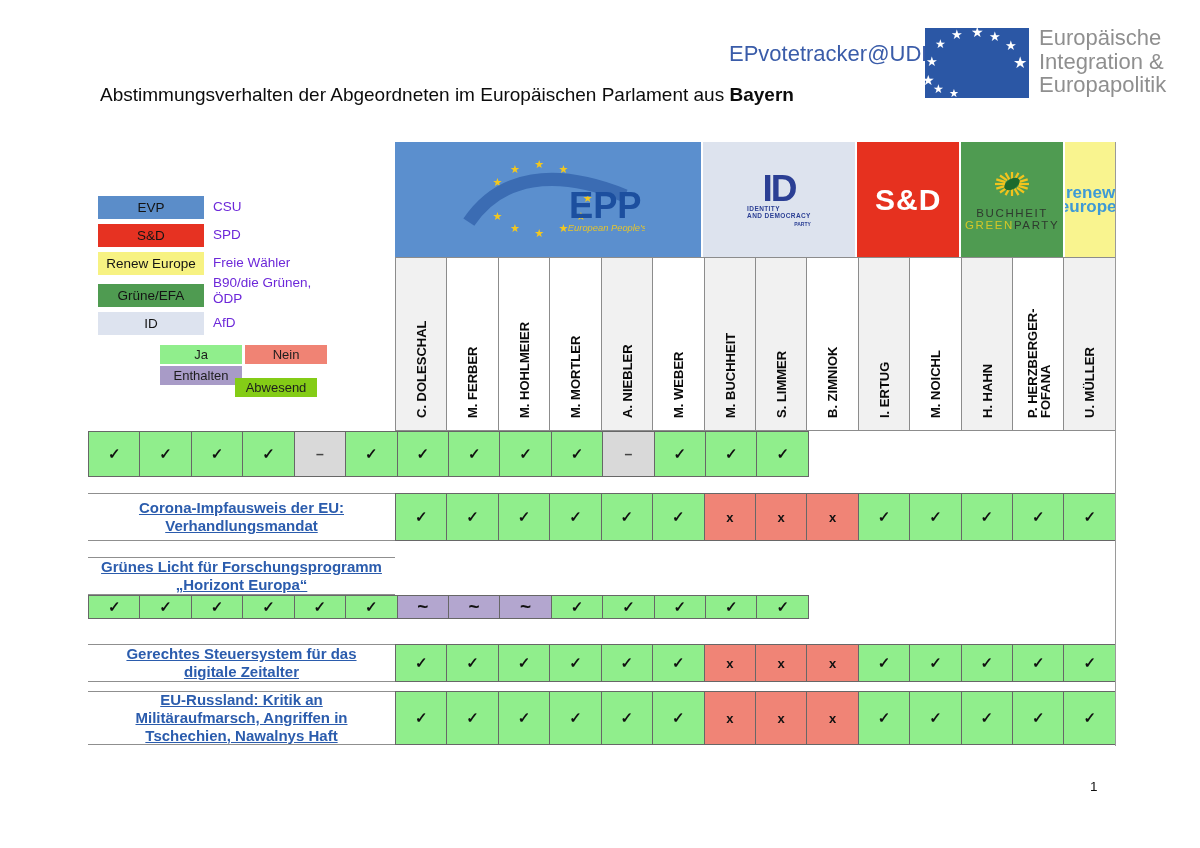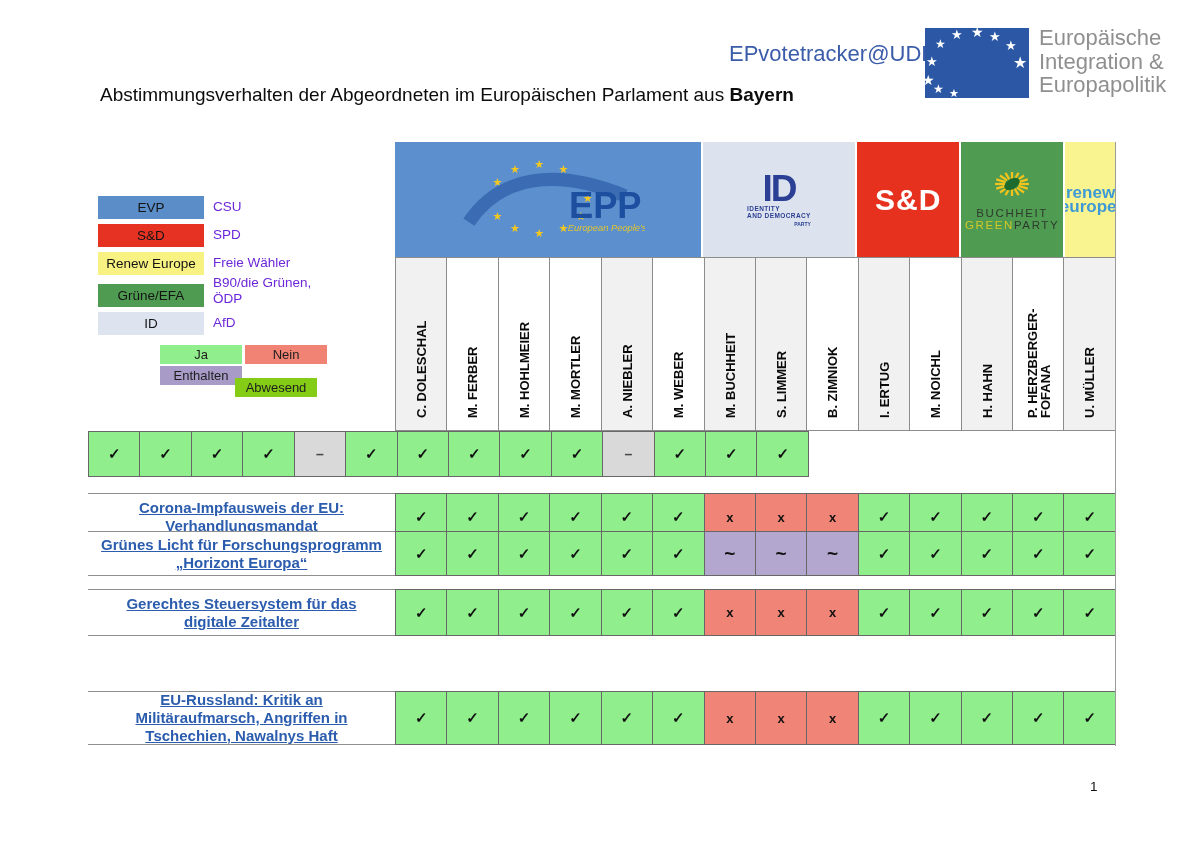--- a/index.html
+++ b/index.html
@@ -332,21 +332,21 @@
             <span class="s-ja">✓</span>
           </div>
           <div class="vote-cell" style="background: rgb(144, 238, 140);">
             <span class="s-ja">✓</span>
           </div>
           <div class="vote-cell" style="background: rgb(144, 238, 140);">
             <span class="s-ja">✓</span>
           </div>
         </div>
       </div>
-      <div class="vote-row" style="top: 531px; height: 45px;">
+      <div class="vote-row" style="top: 557px; height: 45px; flex-direction: column;">
         <div class="vote-label">Grünes Licht für Forschungsprogramm
 „Horizont Europa“</div>
         <div class="vote-cells">
           <div class="vote-cell" style="background: rgb(144, 238, 140);">
             <span class="s-ja">✓</span>
           </div>
           <div class="vote-cell" style="background: rgb(144, 238, 140);">
             <span class="s-ja">✓</span>
           </div>
           <div class="vote-cell" style="background: rgb(144, 238, 140);">
@@ -380,21 +380,21 @@
             <span class="s-ja">✓</span>
           </div>
           <div class="vote-cell" style="background: rgb(144, 238, 140);">
             <span class="s-ja">✓</span>
           </div>
           <div class="vote-cell" style="background: rgb(144, 238, 140);">
             <span class="s-ja">✓</span>
           </div>
         </div>
       </div>
-      <div class="vote-row" style="top: 589px; height: 47px;">
+      <div class="vote-row" style="top: 644px; height: 38px;">
         <div class="vote-label">Gerechtes Steuersystem für das
 digitale Zeitalter</div>
         <div class="vote-cells">
           <div class="vote-cell" style="background: rgb(144, 238, 140);">
             <span class="s-ja">✓</span>
           </div>
           <div class="vote-cell" style="background: rgb(144, 238, 140);">
             <span class="s-ja">✓</span>
           </div>
           <div class="vote-cell" style="background: rgb(144, 238, 140);">

